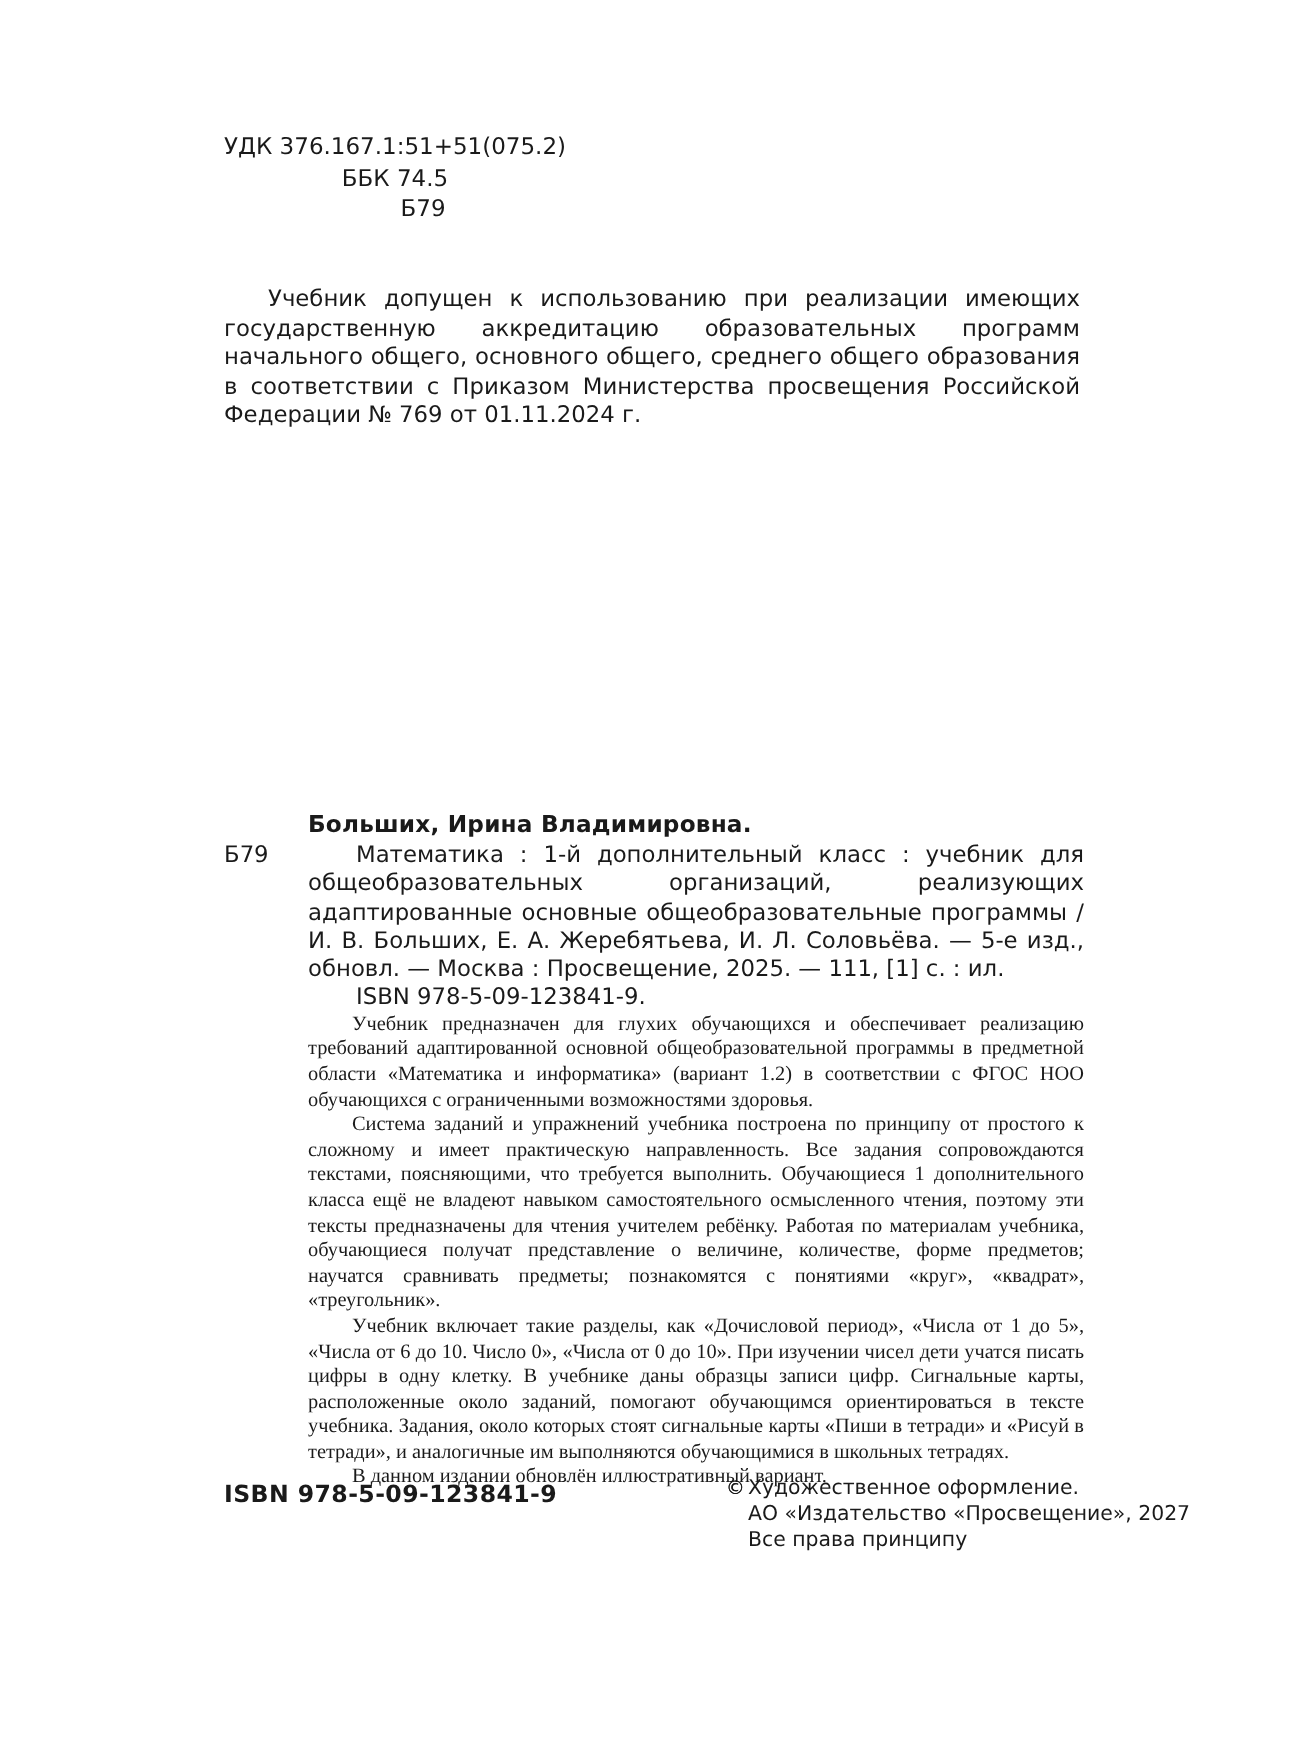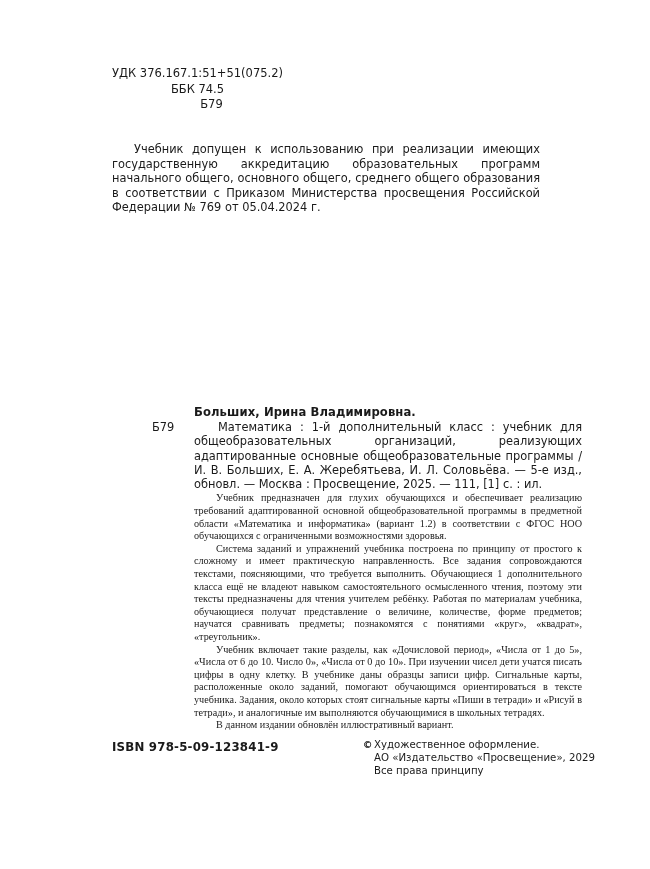--- a/index.html
+++ b/index.html
@@ -47,21 +47,20 @@
     text-indent: 22px;
     hyphens: manual;
   }
 
   
   .record {
     position: absolute;
     left: 112px;
     top: 405px;
     width: 430px;
-    margin-left: 40px;
   }
   .record-author {
     font-size: 11.6px;
     font-weight: bold;
     line-height: 15px;
     margin-left: 42px;
     letter-spacing: 0.1px;
   }
   .record-body {
     position: relative;
@@ -151,39 +150,40 @@
 </style>
 </head>
 <body>
 
 <div class="page">
 
   <div class="udk-top"><span>УДК 376.167.1:51+51(075.2)</span>
 <span>ББК 74.5</span>
 <span class="indent"></span><span>Б79</span></div>
 
-  <div class="approval">Учебник допущен к использованию при реализации имеющих государственную аккредитацию образовательных программ начального общего, основного общего, среднего общего образования в соответствии с Приказом Министерства просвещения Российской Федерации № 769 от 05.04.2024 г.</div>
+  <div class="approval">Учебник допущен к использованию при реализации имеющих государственную аккредитацию образовательных программ начального общего, основного общего, среднего общего образования в соответствии с Приказом Министерства просвещения Российской Федерации № 769 от 01.11.2024 г.</div>
 
   <div class="record">
     <div class="record-author">Больших, Ирина Владимировна.</div>
     <div class="record-body">
       <div class="shelfmark">Б79</div>
       <div class="desc">Математика : 1-й дополнительный класс : учебник для общеобразовательных организаций, реализующих адаптированные основные общеобразовательные программы / И. В. Больших, Е. А. Жеребятьева, И. Л. Соловьёва. — 5-е изд., обновл. — Москва : Просвещение, 2025. — 111, [1] с. : ил.</div>
+      <div class="isbn-line">ISBN 978-5-09-123841-9.</div>
       <div class="annotation">
         <p>Учебник предназначен для глухих обучающихся и обеспечивает реализацию требований адаптированной основной общеобразовательной программы в предметной области «Математика и информатика» (вариант 1.2) в соответствии с ФГОС НОО обучающихся с ограниченными возможностями здоровья.</p>
         <p>Система заданий и упражнений учебника построена по принципу от простого к сложному и имеет практическую направленность. Все задания сопровождаются текстами, поясняющими, что требуется выполнить. Обучающиеся 1 дополнительного класса ещё не владеют навыком самостоятельного осмысленного чтения, поэтому эти тексты предназначены для чтения учителем ребёнку. Работая по материалам учебника, обучающиеся получат представление о величине, количестве, форме предметов; научатся сравнивать предметы; познакомятся с понятиями «круг», «квадрат», «треугольник».</p>
         <p>Учебник включает такие разделы, как «Дочисловой период», «Числа от 1 до 5», «Числа от 6 до 10. Число 0», «Числа от 0 до 10». При изучении чисел дети учатся писать цифры в одну клетку. В учебнике даны образцы записи цифр. Сигнальные карты, расположенные около заданий, помогают обучающимся ориентироваться в тексте учебника. Задания, около которых стоят сигнальные карты «Пиши в тетради» и «Рисуй в тетради», и аналогичные им выполняются обучающимися в школьных тетрадях.</p>
         <p class="last">В данном издании обновлён иллюстративный вариант.</p>
       </div>
     </div>
   </div>
 
 
   <div class="isbn-footer">ISBN 978-5-09-123841-9</div>
 
   <div class="copyright">
     <div class="cline"><span class="csym">©</span></div>
     <div class="cline"><span class="csym">©</span><span>Художественное оформление.</span></div>
-    <div class="cont">АО «Издательство «Просвещение», 2029</div>
+    <div class="cont">АО «Издательство «Просвещение», 2027</div>
     <div class="cont">Все права принципу</div>
   </div>
 
 </div>
 
 </body></html>

